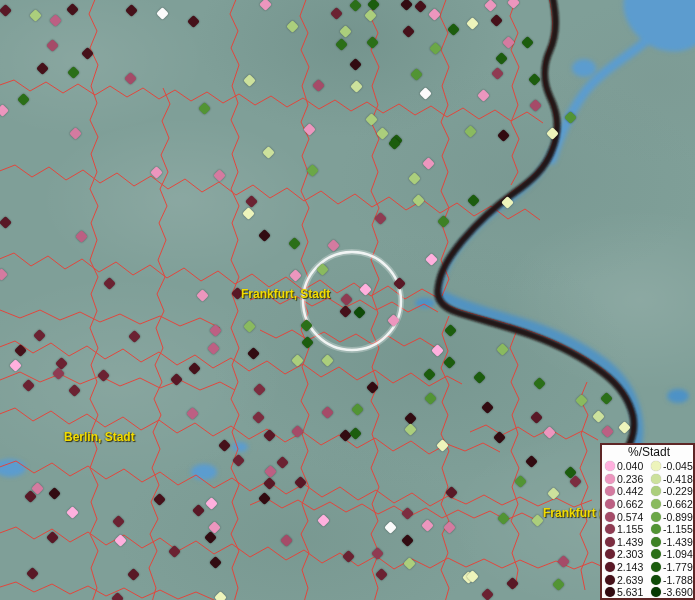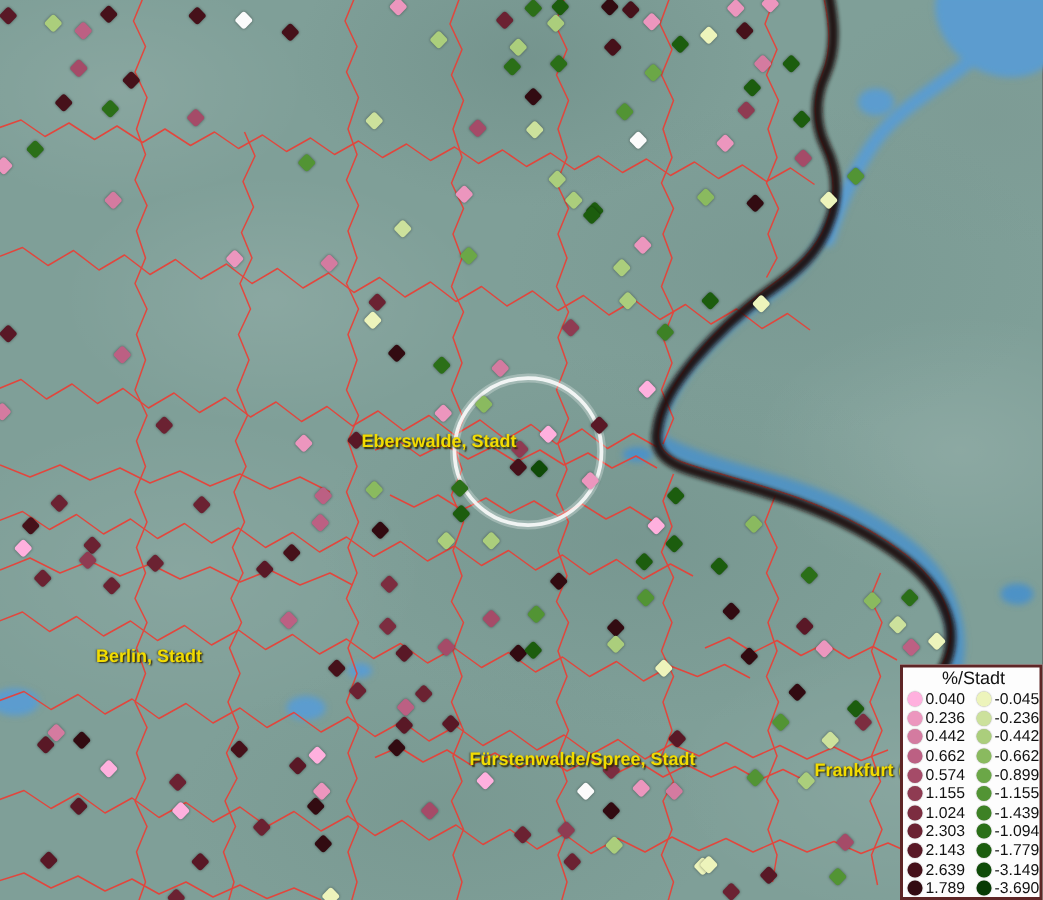--- a/index.html
+++ b/index.html
@@ -298,46 +298,45 @@
       <div class="pt" style="left: 498.5px; top: 513.5px; background-color: rgb(82, 148, 52);"></div>
       <div class="pt" style="left: 532.5px; top: 515.5px; background-color: rgb(171, 206, 124);"></div>
       <div class="pt" style="left: 558.5px; top: 556.5px; background-color: rgb(165, 75, 104);"></div>
       <div class="pt" style="left: 467.5px; top: 571.5px; background-color: rgb(237, 244, 187);"></div>
       <div class="pt" style="left: 507.5px; top: 578.5px; background-color: rgb(89, 24, 38);"></div>
       <div class="pt" style="left: 553.5px; top: 579.5px; background-color: rgb(82, 148, 52);"></div>
       <div class="pt" style="left: 482.5px; top: 589.5px; background-color: rgb(107, 34, 50);"></div>
     </div>
 
   <div id="labels-layer">
-      <div class="city-label" style="left: 241px; top: 287px;">Eberswalde, Stadt</div>
+      <div class="city-label" style="left: 241px; top: 287px;">Frankfurt, Stadt</div>
       <div class="city-label" style="left: 64px; top: 430px;">Berlin, Stadt</div>
-      <div class="city-label" style="left: 313px; top: 499px;">Fürstenwalde/Spree, Stadt</div>
       <div class="city-label" style="left: 543px; top: 506px;">Frankfurt (O</div>
     </div>
 
   <div class="legend">
     <div class="legend-title">%/Stadt</div>
     <div id="legend-rows">
         <div class="legend-row">
           <span class="ldot" style="background-color: rgb(255, 176, 222);"></span>
           <span class="lval pos">0.040</span>
           <span class="ldot neg" style="background-color: rgb(237, 244, 187);"></span>
           <span class="lval neg">-0.045</span>
         </div>
         <div class="legend-row">
           <span class="ldot" style="background-color: rgb(236, 150, 190);"></span>
           <span class="lval pos">0.236</span>
           <span class="ldot neg" style="background-color: rgb(204, 225, 156);"></span>
-          <span class="lval neg">-0.236</span>
+          <span class="lval neg">-0.418</span>
         </div>
         <div class="legend-row">
           <span class="ldot" style="background-color: rgb(212, 123, 160);"></span>
           <span class="lval pos">0.442</span>
           <span class="ldot neg" style="background-color: rgb(171, 206, 124);"></span>
-          <span class="lval neg">-0.442</span>
+          <span class="lval neg">-0.229</span>
         </div>
         <div class="legend-row">
           <span class="ldot" style="background-color: rgb(188, 96, 131);"></span>
           <span class="lval pos">0.662</span>
           <span class="ldot neg" style="background-color: rgb(138, 186, 95);"></span>
           <span class="lval neg">-0.662</span>
         </div>
         <div class="legend-row">
           <span class="ldot" style="background-color: rgb(165, 75, 104);"></span>
           <span class="lval pos">0.574</span>
@@ -345,44 +344,44 @@
           <span class="lval neg">-0.899</span>
         </div>
         <div class="legend-row">
           <span class="ldot" style="background-color: rgb(143, 59, 82);"></span>
           <span class="lval pos">1.155</span>
           <span class="ldot neg" style="background-color: rgb(82, 148, 52);"></span>
           <span class="lval neg">-1.155</span>
         </div>
         <div class="legend-row">
           <span class="ldot" style="background-color: rgb(124, 45, 64);"></span>
-          <span class="lval pos">1.024</span>
+          <span class="lval pos">1.439</span>
           <span class="ldot neg" style="background-color: rgb(61, 129, 37);"></span>
           <span class="lval neg">-1.439</span>
         </div>
         <div class="legend-row">
           <span class="ldot" style="background-color: rgb(107, 34, 50);"></span>
           <span class="lval pos">2.303</span>
           <span class="ldot neg" style="background-color: rgb(43, 111, 24);"></span>
           <span class="lval neg">-1.094</span>
         </div>
         <div class="legend-row">
           <span class="ldot" style="background-color: rgb(89, 24, 38);"></span>
           <span class="lval pos">2.143</span>
           <span class="ldot neg" style="background-color: rgb(28, 93, 14);"></span>
           <span class="lval neg">-1.779</span>
         </div>
         <div class="legend-row">
           <span class="ldot" style="background-color: rgb(70, 17, 26);"></span>
           <span class="lval pos">2.639</span>
           <span class="ldot neg" style="background-color: rgb(15, 75, 8);"></span>
-          <span class="lval neg">-3.149</span>
+          <span class="lval neg">-1.788</span>
         </div>
         <div class="legend-row">
           <span class="ldot" style="background-color: rgb(50, 11, 17);"></span>
-          <span class="lval pos">1.789</span>
+          <span class="lval pos">5.631</span>
           <span class="ldot neg" style="background-color: rgb(7, 58, 4);"></span>
           <span class="lval neg">-3.690</span>
         </div>
       </div>
   </div>
 
 </div>
 
 </body></html>

